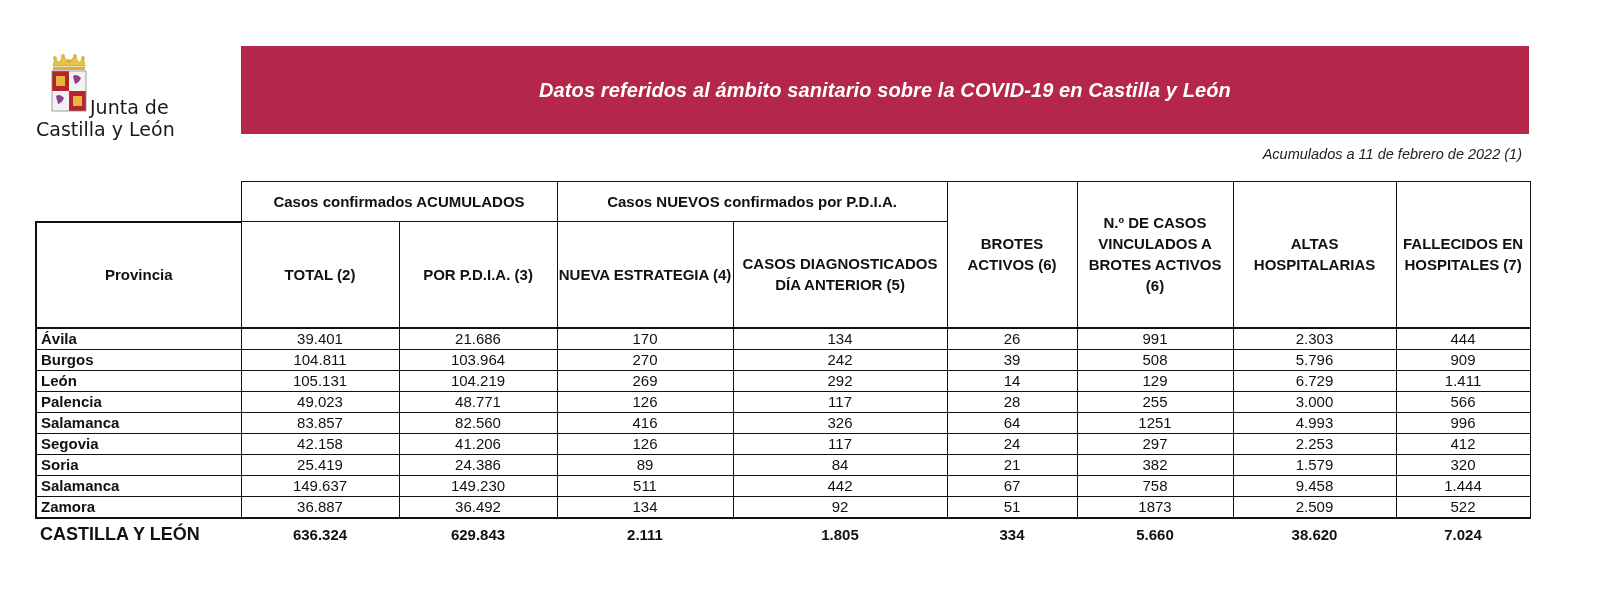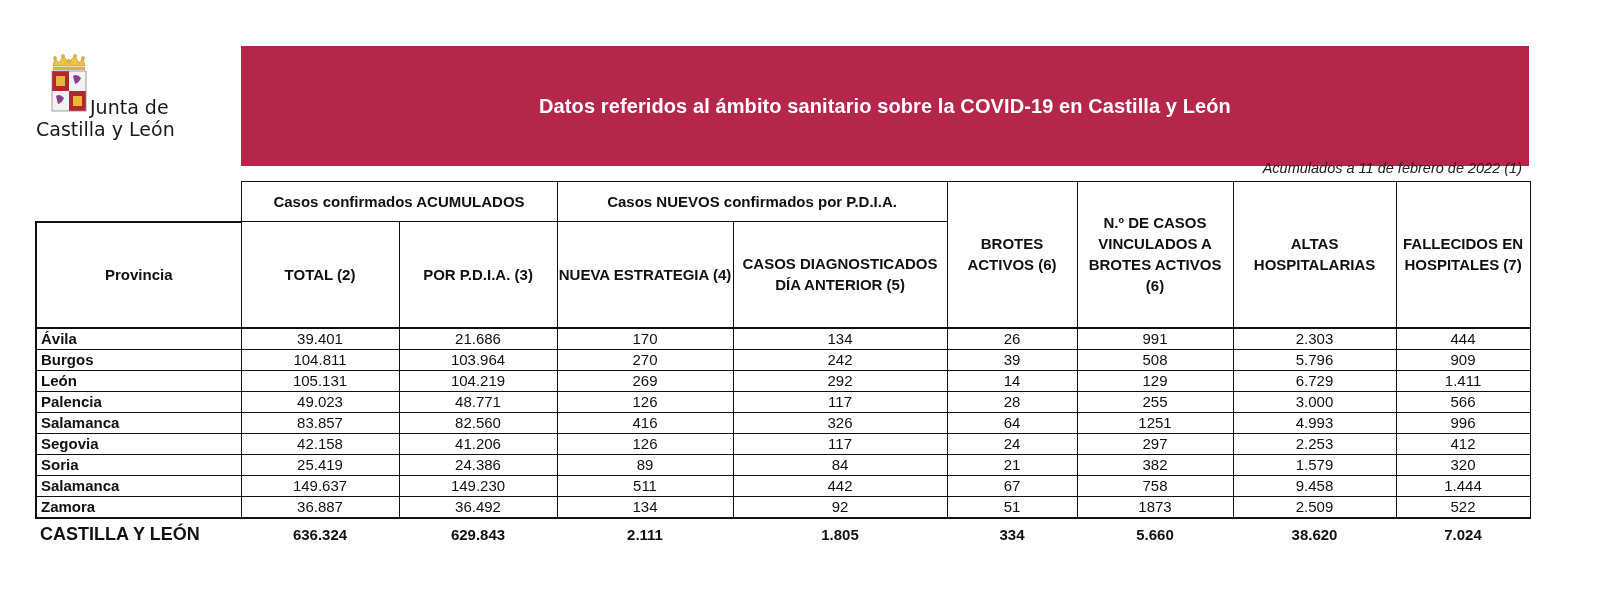--- a/index.html
+++ b/index.html
@@ -4,24 +4,24 @@
 <style>
   html, body { margin:0; padding:0; background:#ffffff; }
   body { width:1600px; height:606px; position:relative; overflow:hidden;
          font-family:"Liberation Sans", sans-serif; color:#111; }
   .logo { position:absolute; left:36px; top:52px; width:200px; height:92px; }
   .crest { position:absolute; left:13px; top:2px; width:40px; height:66px; }
   .logo-text { position:absolute; left:0; top:44px; font-family:"DejaVu Sans", sans-serif;
                font-size:19px; line-height:22px; color:#1a1a1a; }
   .logo-text .l1 { display:block; padding-left:54px; }
   .logo-text .l2 { display:block; }
-  .banner { position:absolute; left:241px; top:46px; width:1288px; height:120px;
-            background:#b4264a; display:flex; align-items:center; justify-content:center; }
+  .banner { position:absolute; left:241px; top:46px; width:1288px; height:88px;
+            background:#b4264a; display:flex; align-items:center; justify-content:center;font-style:italic; }
   .banner-title { color:#fff; font-weight:bold; font-size:20px; letter-spacing:0.1px; }
-  .subtitle { position:absolute; right:78px; top:160px; font-style:italic; font-size:14.5px; color:#222; }
+  .subtitle { position:absolute; right:78px; top:146px; font-style:italic; font-size:14.5px; color:#222; }
 
   table.data { position:absolute; left:35px; top:181px; border-collapse:collapse;
                table-layout:fixed; width:1494px; }
   table.data td, table.data th { border:1.5px solid #111; text-align:center; padding:0;
                font-size:15px; }
   th { font-weight:bold; font-size:14.5px; line-height:21px; }
   .grp th { height:39px; }
   .hdr th { height:104px; }
   .blank { border:none !important; border-bottom:2.5px solid #111 !important; }
   .prov-h { border-left:2.5px solid #111 !important; }

